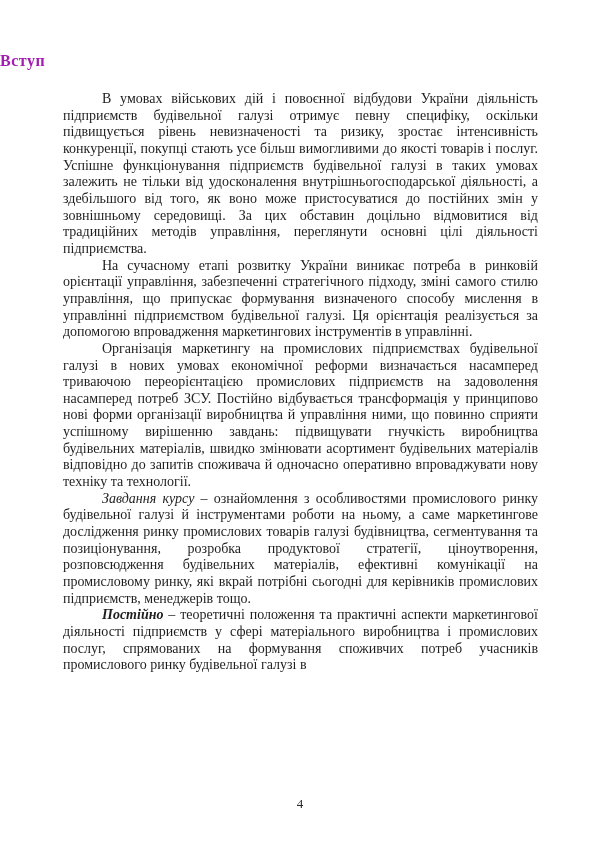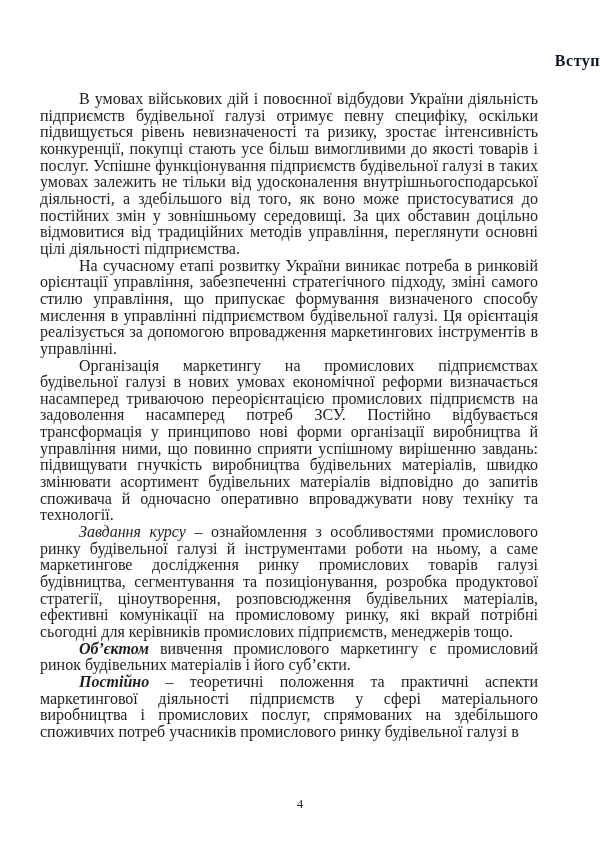--- a/index.html
+++ b/index.html
@@ -12,29 +12,29 @@
     width: 600px;
     height: 848px;
     background: #ffffff;
     font-family: "Liberation Serif", "DejaVu Serif", serif;
     color: #1e1e1e;
     overflow: hidden;
   }
   .doc-title {
     margin: 0;
     padding-top: 52px;
-    text-align: right;
+    text-align: left;
     font-size: 16px;
     font-weight: bold;
     letter-spacing: 0.5px;
-    color: #0f172a;
+    color: #a21caf;
   }
   .content {
-    margin: 21px 62px 0 40px;
-    font-size: 16px;
+    margin: 21px 62px 0 63px;
+    font-size: 14px;
     line-height: 16.65px;
     text-align: justify;
   }
   .content p {
     margin: 0;
     text-indent: 39px;
   }
   .lead-italic {
     font-style: italic;
   }
@@ -63,21 +63,20 @@
 
     <p><span>В умовах військових дій і повоєнної відбудови України діяльність підприємств будівельної галузі отримує певну специфіку, оскільки підвищується рівень невизначеності та ризику, зростає інтенсивність конкуренції, покупці стають усе більш вимогливими до якості товарів і послуг. Успішне функціонування підприємств будівельної галузі в таких умовах залежить не тільки від удосконалення внутрішньогосподарської діяльності, а здебільшого від того, як воно може пристосуватися до постійних змін у зовнішньому середовищі. За цих обставин доцільно відмовитися від традиційних методів управління, переглянути основні цілі діяльності підприємства.</span></p>
 
     <p><span>На сучасному етапі розвитку України виникає потреба в ринковій орієнтації управління, забезпеченні стратегічного підходу, зміні самого стилю управління, що припускає формування визначеного способу мислення в управлінні підприємством будівельної галузі. Ця орієнтація реалізується за допомогою впровадження маркетингових інструментів в управлінні.</span></p>
 
     <p><span>Організація маркетингу на промислових підприємствах будівельної галузі в нових умовах економічної реформи визначається насамперед триваючою переорієнтацією промислових підприємств на задоволення насамперед потреб ЗСУ. Постійно відбувається трансформація у принципово нові форми організації виробництва й управління ними, що повинно сприяти успішному вирішенню завдань: підвищувати гнучкість виробництва будівельних матеріалів, швидко змінювати асортимент будівельних матеріалів відповідно до запитів споживача й одночасно оперативно впроваджувати нову техніку та технології.</span></p>
 
 
     <p><span class="lead-italic">Завдання курсу</span><span> – ознайомлення з особливостями промислового ринку будівельної галузі й інструментами роботи на ньому, а саме маркетингове дослідження ринку промислових товарів галузі будівництва, сегментування та позиціонування, розробка продуктової стратегії, ціноутворення, розповсюдження будівельних матеріалів, ефективні комунікації на промисловому ринку, які вкрай потрібні сьогодні для керівників промислових підприємств, менеджерів тощо.</span></p>
 
-    <p><span class="lead-bolditalic">Об’єктом</span><span> вивчення промислового маркетингу є промисловий ринок будівельних матеріалів і його суб’єкти.</span></p>
 
-    <p><span class="lead-bolditalic">Постійно</span><span> – теоретичні положення та практичні аспекти маркетингової діяльності підприємств у сфері матеріального виробництва і промислових послуг, спрямованих на здебільшого споживчих потреб учасників промислового ринку будівельної галузі в</span></p>
+    <p><span class="lead-bolditalic">Постійно</span><span> – теоретичні положення та практичні аспекти маркетингової діяльності підприємств у сфері матеріального виробництва і промислових послуг, спрямованих на формування споживчих потреб учасників промислового ринку будівельної галузі в</span></p>
 
   </div>
 
   <div class="page-number">4</div>
 
 </div>
 
 </body></html>

